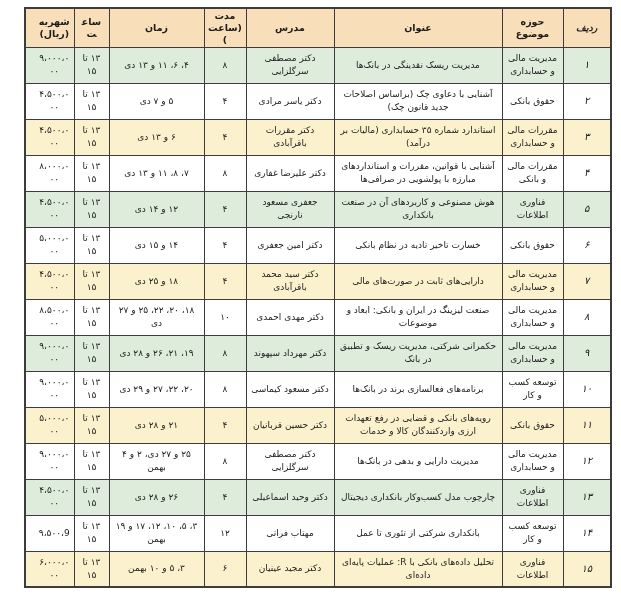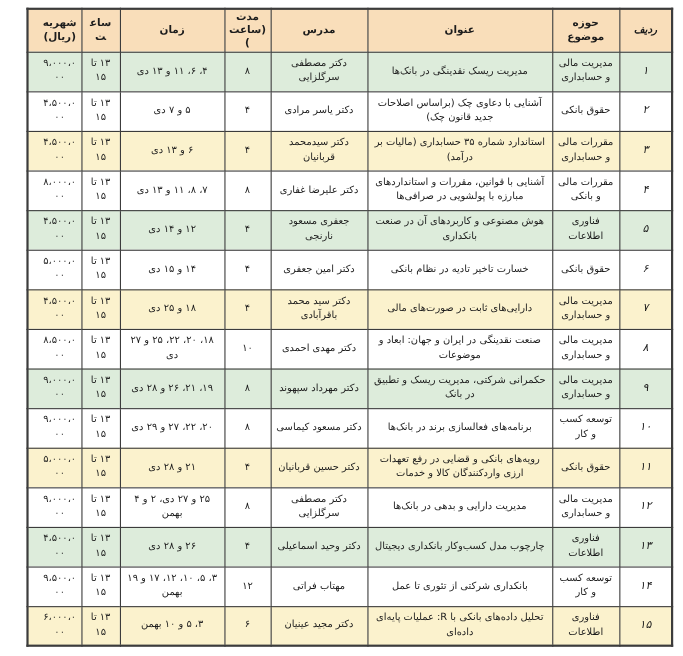--- a/index.html
+++ b/index.html
@@ -98,21 +98,21 @@
           <td class="col-instructor">دکتر یاسر مرادی</td>
           <td class="col-duration">۴</td>
           <td class="col-dates">۵ و ۷ دی</td>
           <td class="col-hours">۱۳ تا ۱۵</td>
           <td class="col-tuition">۴،۵۰۰،۰۰۰</td>
         </tr>
         <tr class="tint-yellow">
           <td class="col-num">۳</td>
           <td class="col-subject">مقررات مالی و حسابداری</td>
           <td class="col-title">استاندارد شماره ۳۵ حسابداری (مالیات بر درآمد)</td>
-          <td class="col-instructor">دکتر سیدمحمد قربانیان</td>
+          <td class="col-instructor">دکتر مقررات باقرآبادی</td>
           <td class="col-duration">۴</td>
           <td class="col-dates">۶ و ۱۳ دی</td>
           <td class="col-hours">۱۳ تا ۱۵</td>
           <td class="col-tuition">۴،۵۰۰،۰۰۰</td>
         </tr>
         <tr class="tint-white">
           <td class="col-num">۴</td>
           <td class="col-subject">مقررات مالی و بانکی</td>
           <td class="col-title">آشنایی با قوانین، مقررات و استانداردهای مبارزه با پولشویی در صرافی‌ها</td>
           <td class="col-instructor">دکتر علیرضا غفاری</td>
@@ -147,21 +147,21 @@
           <td class="col-title">دارایی‌های ثابت در صورت‌های مالی</td>
           <td class="col-instructor">دکتر سید محمد باقرآبادی</td>
           <td class="col-duration">۴</td>
           <td class="col-dates">۱۸ و ۲۵ دی</td>
           <td class="col-hours">۱۳ تا ۱۵</td>
           <td class="col-tuition">۴،۵۰۰،۰۰۰</td>
         </tr>
         <tr class="tint-white">
           <td class="col-num">۸</td>
           <td class="col-subject">مدیریت مالی و حسابداری</td>
-          <td class="col-title">صنعت نقدینگی در ایران و جهان: ابعاد و موضوعات</td>
+          <td class="col-title">صنعت لیزینگ در ایران و بانکی: ابعاد و موضوعات</td>
           <td class="col-instructor">دکتر مهدی احمدی</td>
           <td class="col-duration">۱۰</td>
           <td class="col-dates">۱۸، ۲۰، ۲۲، ۲۵ و ۲۷ دی</td>
           <td class="col-hours">۱۳ تا ۱۵</td>
           <td class="col-tuition">۸،۵۰۰،۰۰۰</td>
         </tr>
         <tr class="tint-green">
           <td class="col-num">۹</td>
           <td class="col-subject">مدیریت مالی و حسابداری</td>
           <td class="col-title">حکمرانی شرکتی، مدیریت ریسک و تطبیق در بانک</td>
@@ -212,21 +212,21 @@
           <td class="col-tuition">۴،۵۰۰،۰۰۰</td>
         </tr>
         <tr class="tint-white">
           <td class="col-num">۱۴</td>
           <td class="col-subject">توسعه کسب و کار</td>
           <td class="col-title">بانکداری شرکتی از تئوری تا عمل</td>
           <td class="col-instructor">مهتاب فراتی</td>
           <td class="col-duration">۱۲</td>
           <td class="col-dates">۳، ۵، ۱۰، ۱۲، ۱۷ و ۱۹ بهمن</td>
           <td class="col-hours">۱۳ تا ۱۵</td>
-          <td class="col-tuition">۹،۵۰۰،۰۰۰</td>
+          <td class="col-tuition">۹،۵۰۰،9</td>
         </tr>
         <tr class="tint-yellow">
           <td class="col-num">۱۵</td>
           <td class="col-subject">فناوری اطلاعات</td>
           <td class="col-title">تحلیل داده‌های بانکی با R: عملیات پایه‌ای داده‌ای</td>
           <td class="col-instructor">دکتر مجید عینیان</td>
           <td class="col-duration">۶</td>
           <td class="col-dates">۳، ۵ و ۱۰ بهمن</td>
           <td class="col-hours">۱۳ تا ۱۵</td>
           <td class="col-tuition">۶،۰۰۰،۰۰۰</td>

